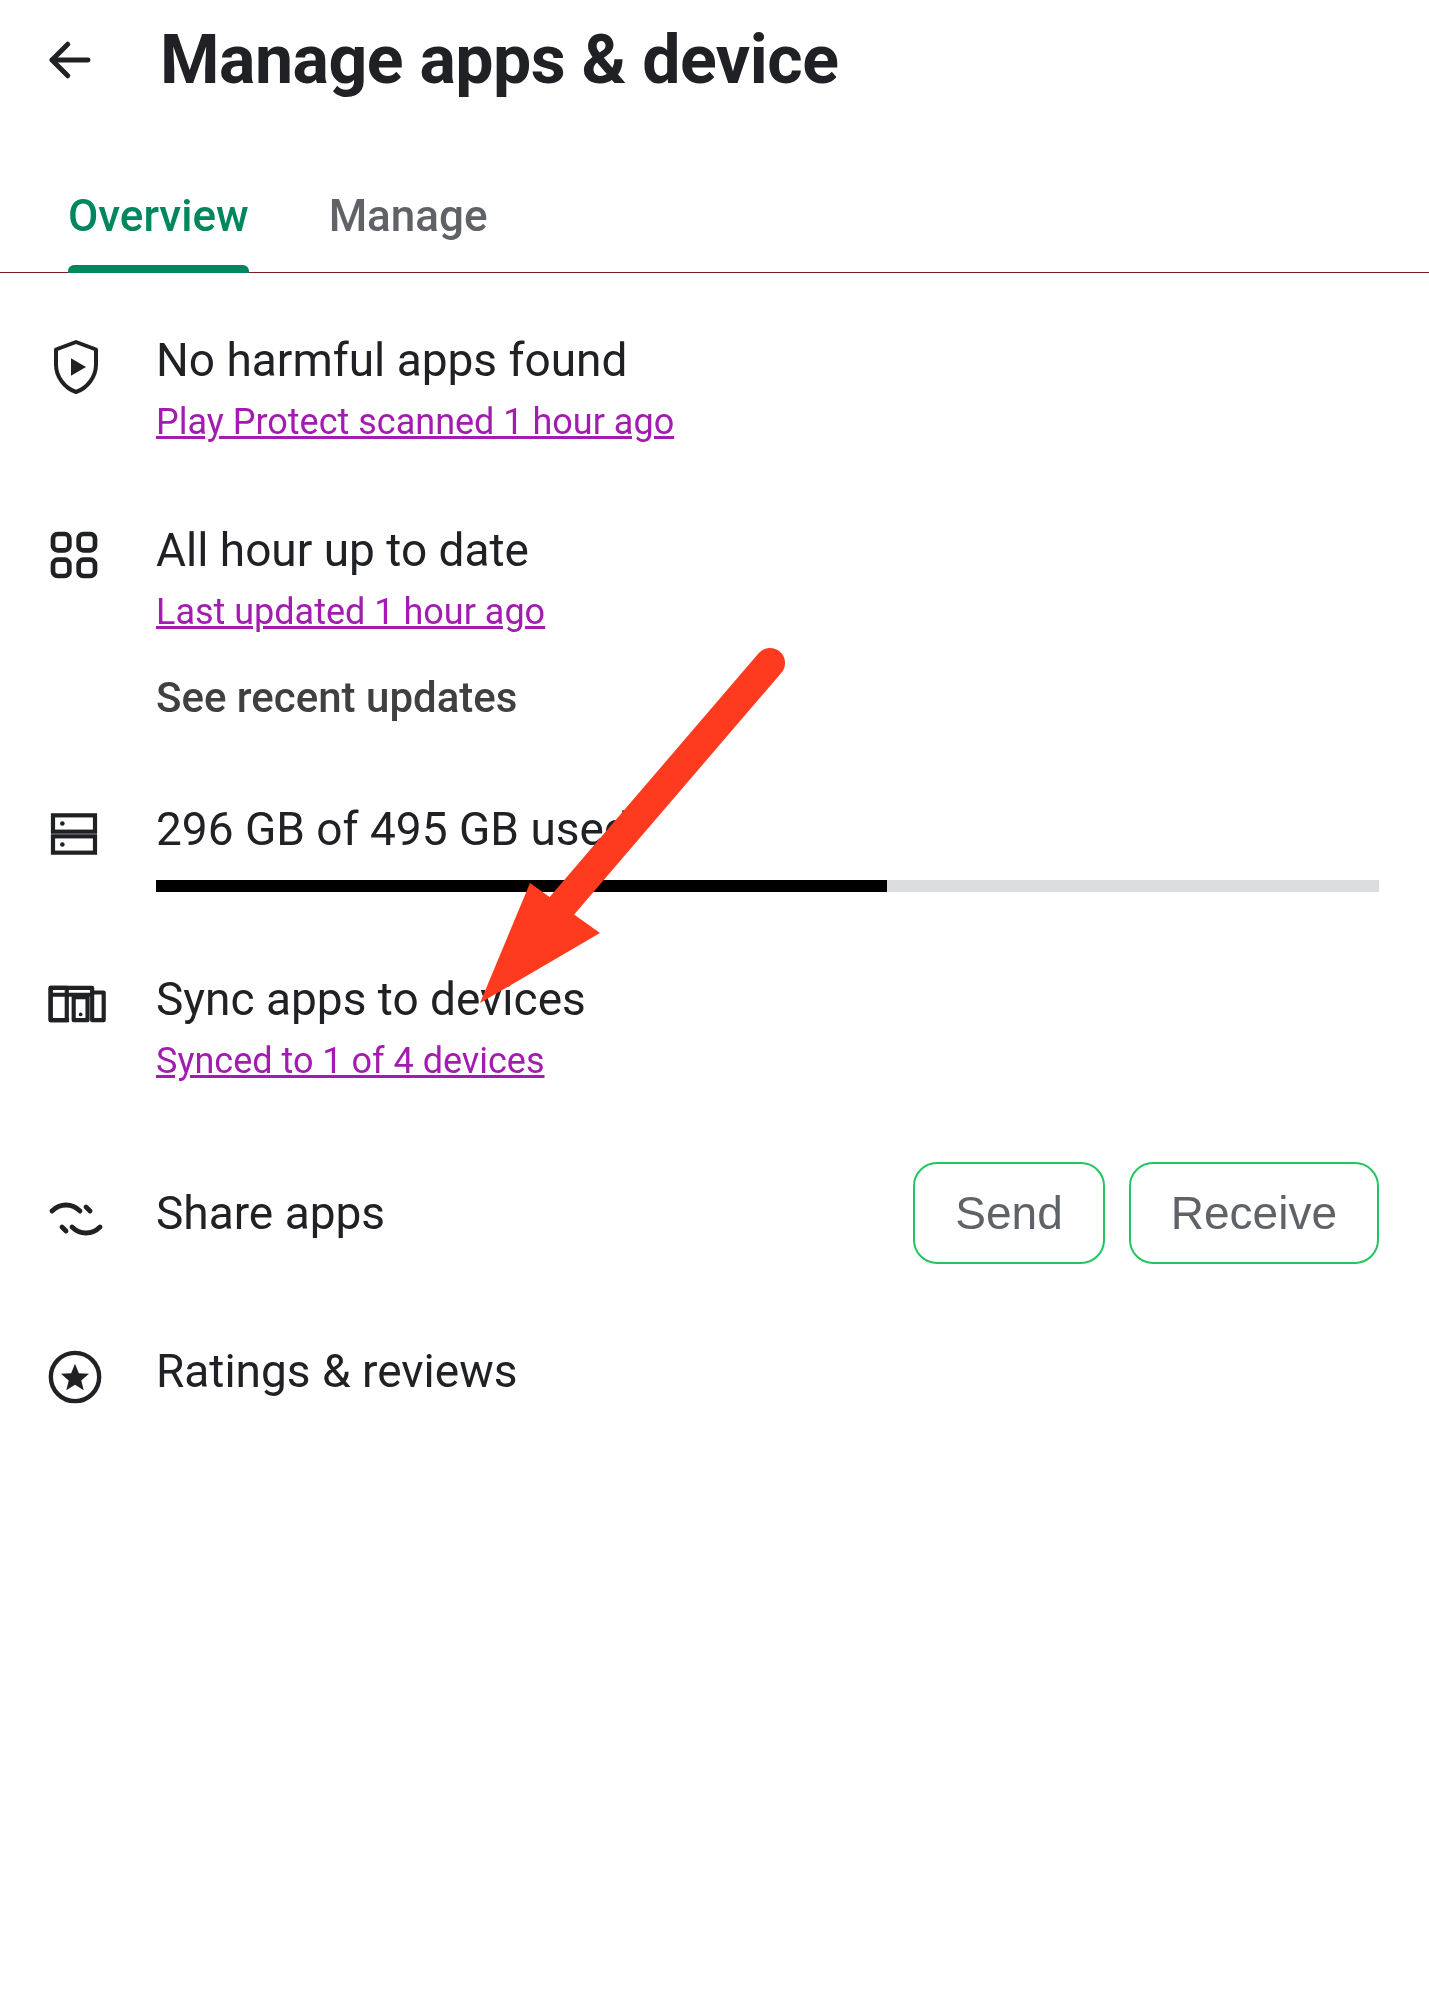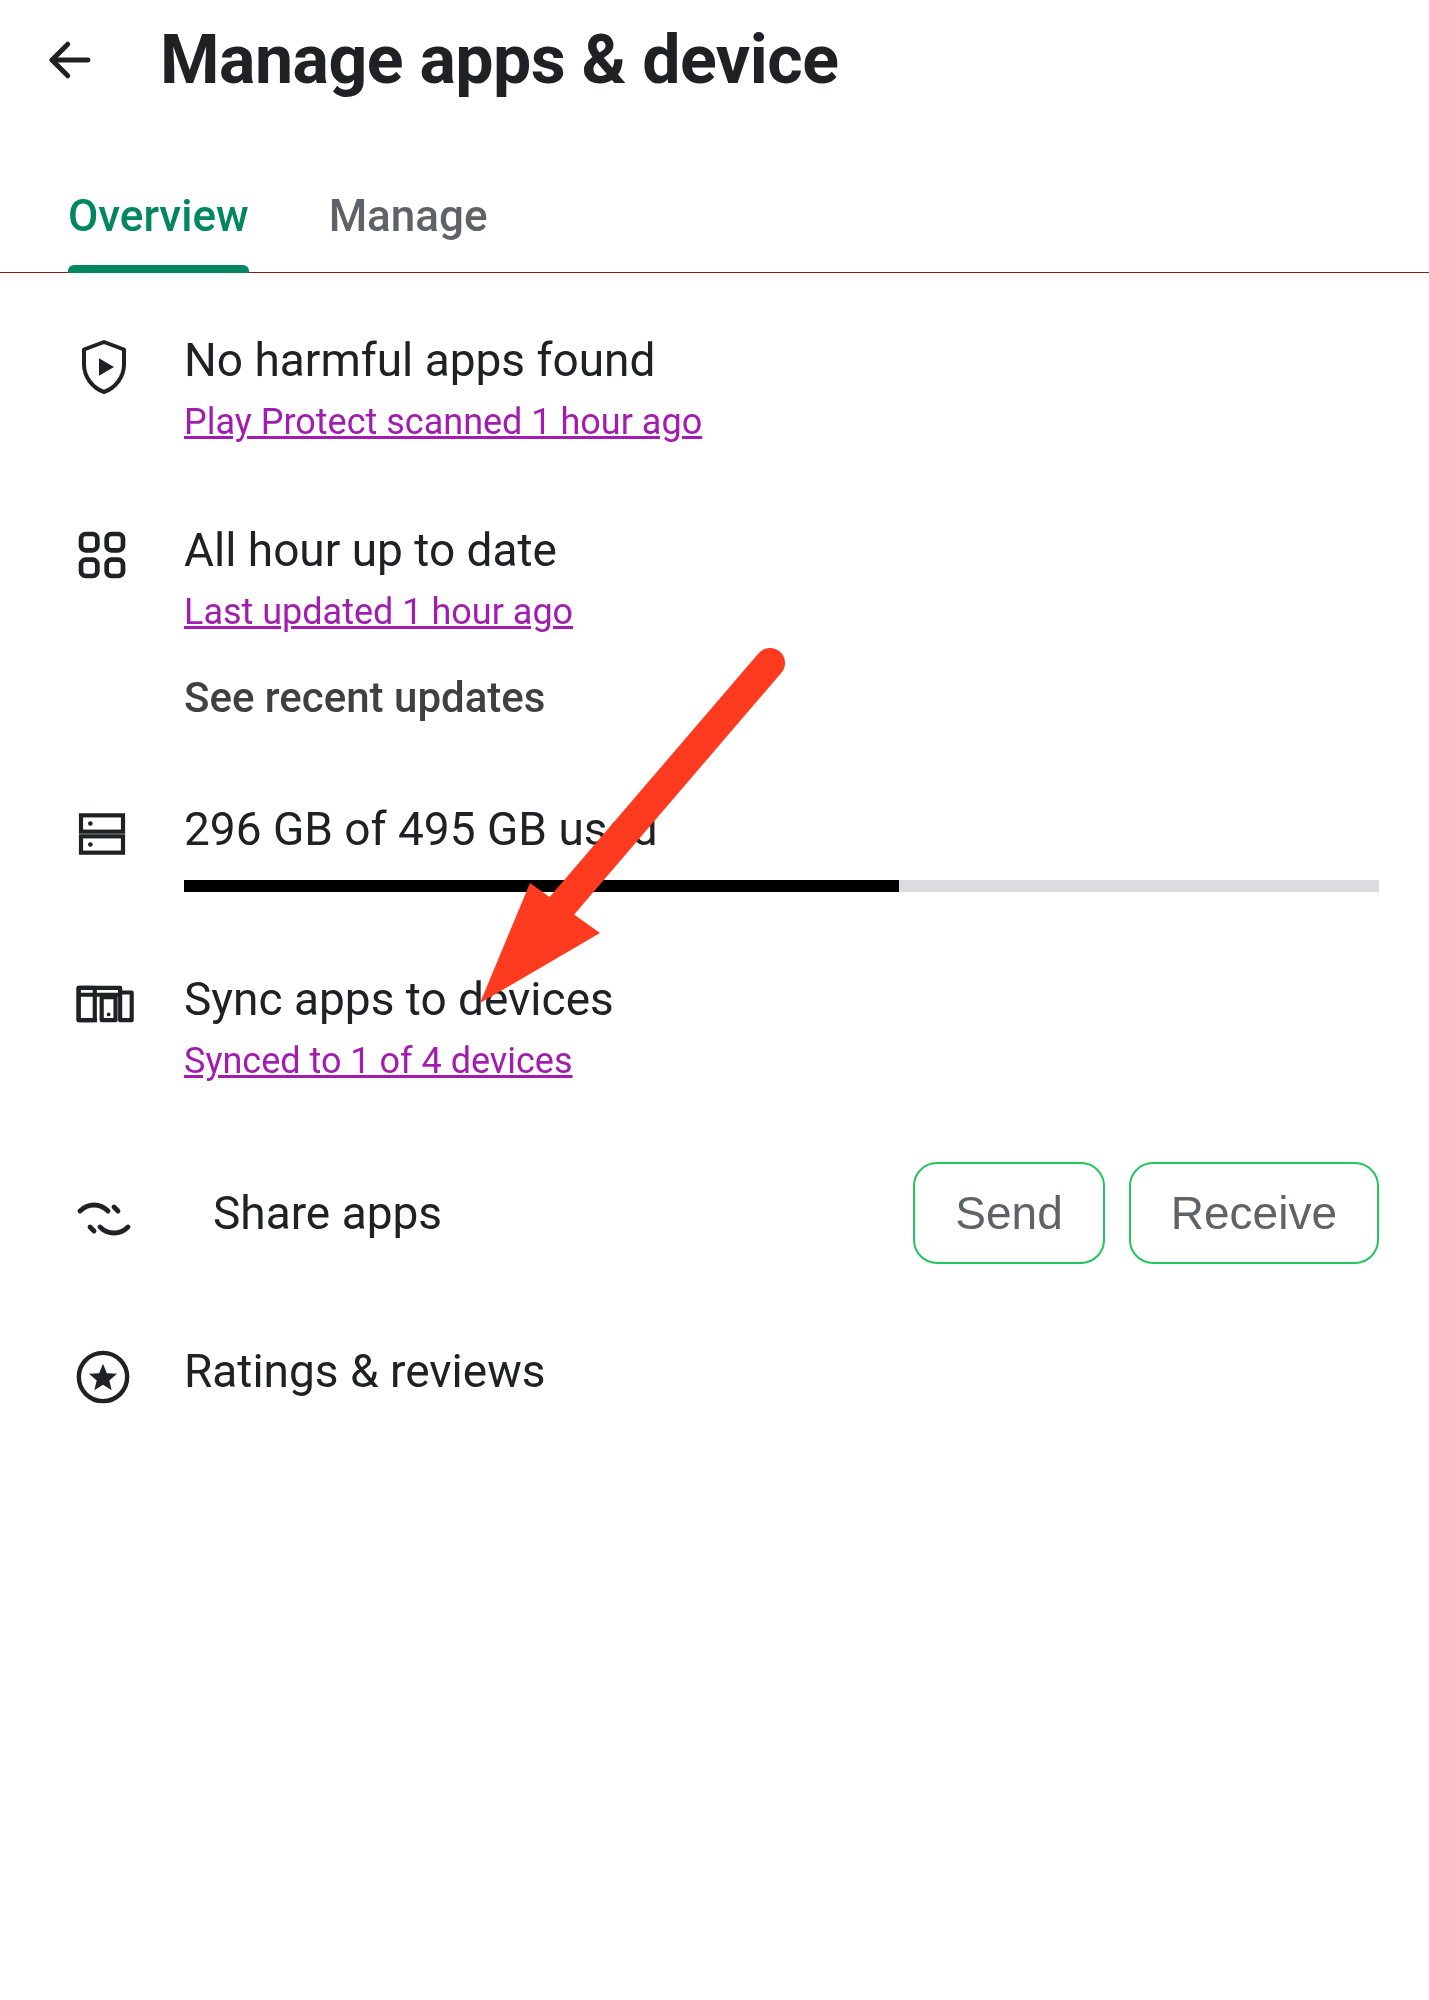--- a/index.html
+++ b/index.html
@@ -4,30 +4,30 @@
 <style>
   * { box-sizing: border-box; margin: 0; padding: 0; }
   html, body { width: 1429px; height: 2000px; background: #fff; font-family: Roboto, "Segoe UI", Arial, sans-serif; color: #202124; }
   .header { display: flex; align-items: center; padding: 20px 40px 40px 40px; }
   .back-btn { width: 60px; height: 60px; display: flex; align-items: center; justify-content: center; cursor: pointer; }
   .title { font-size: 68px; font-weight: 700; margin-left: 60px; letter-spacing: -0.5px; }
   .tabs { display: flex; padding: 0 68px; border-bottom: 1px solid #7f1d1d; margin-top: 30px; }
   .tab { font-size: 44px; font-weight: 500; padding: 20px 0 30px 0; margin-right: 80px; cursor: pointer; color: #5f6368; position: relative; }
   .tab.active { color: #01875f; }
   .tab.active::after { content: ""; position: absolute; left: 0; right: 0; bottom: -1px; height: 8px; background: #01875f; border-radius: 6px 6px 0 0; }
-  .content { padding: 60px 50px 0 74px; position: relative; }
+  .content { padding: 60px 50px 0 46px; position: relative; }
   .row { display: flex; align-items: flex-start; margin-bottom: 80px; }
   .icon-col { width: 110px; flex: 0 0 110px; display: flex; align-items: flex-start; justify-content: flex-start; padding-top: 4px; }
   .text-col { flex: 1; }
   .line-title { font-size: 46px; font-weight: 400; color: #202124; }
   .line-sub { font-size: 36px; color: #a21caf; margin-top: 14px; text-decoration: underline; }
   .link { font-size: 42px; font-weight: 500; color: #404040; margin-top: 40px; display: inline-block; cursor: pointer; }
   .storage-bar { position: relative; height: 12px; background: #dadce0; margin-top: 24px; width: 100%; }
   .storage-fill { position: absolute; left: 0; top: 0; bottom: 0; background: #000; }
-  .share-row { display: flex; align-items: center; gap: 29px; }
+  .share-row { display: flex; align-items: center; }
   .share-row .text-col { display: flex; align-items: center; }
   .share-title { font-size: 46px; flex: 1; }
   .btn { font-size: 46px; color: #5f6368; background: #fff; border: 2px solid #22c55e; border-radius: 24px; padding: 22px 40px; margin-left: 24px; cursor: pointer; font-weight: 500; }
   .arrow-annot { position: absolute; pointer-events: none; }
   svg { display: block; }
 </style>
 </head>
 <body>
 
 <div class="header">

